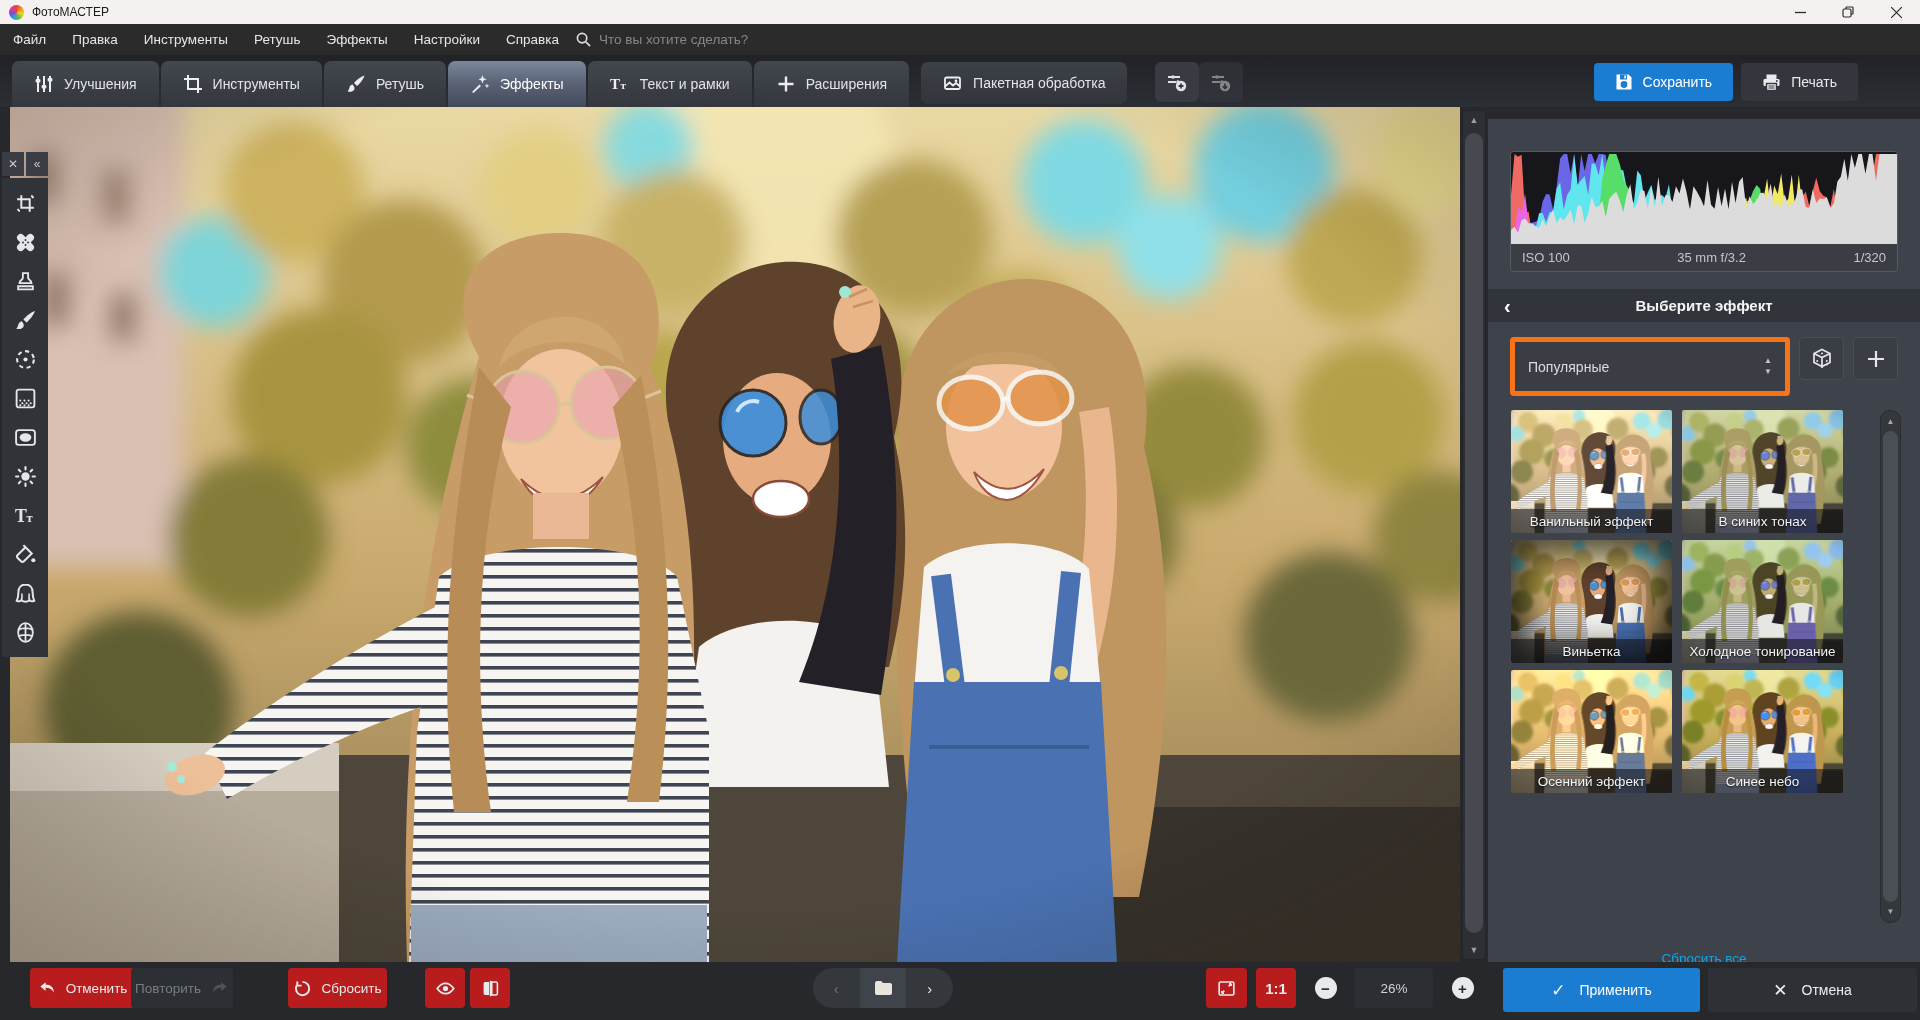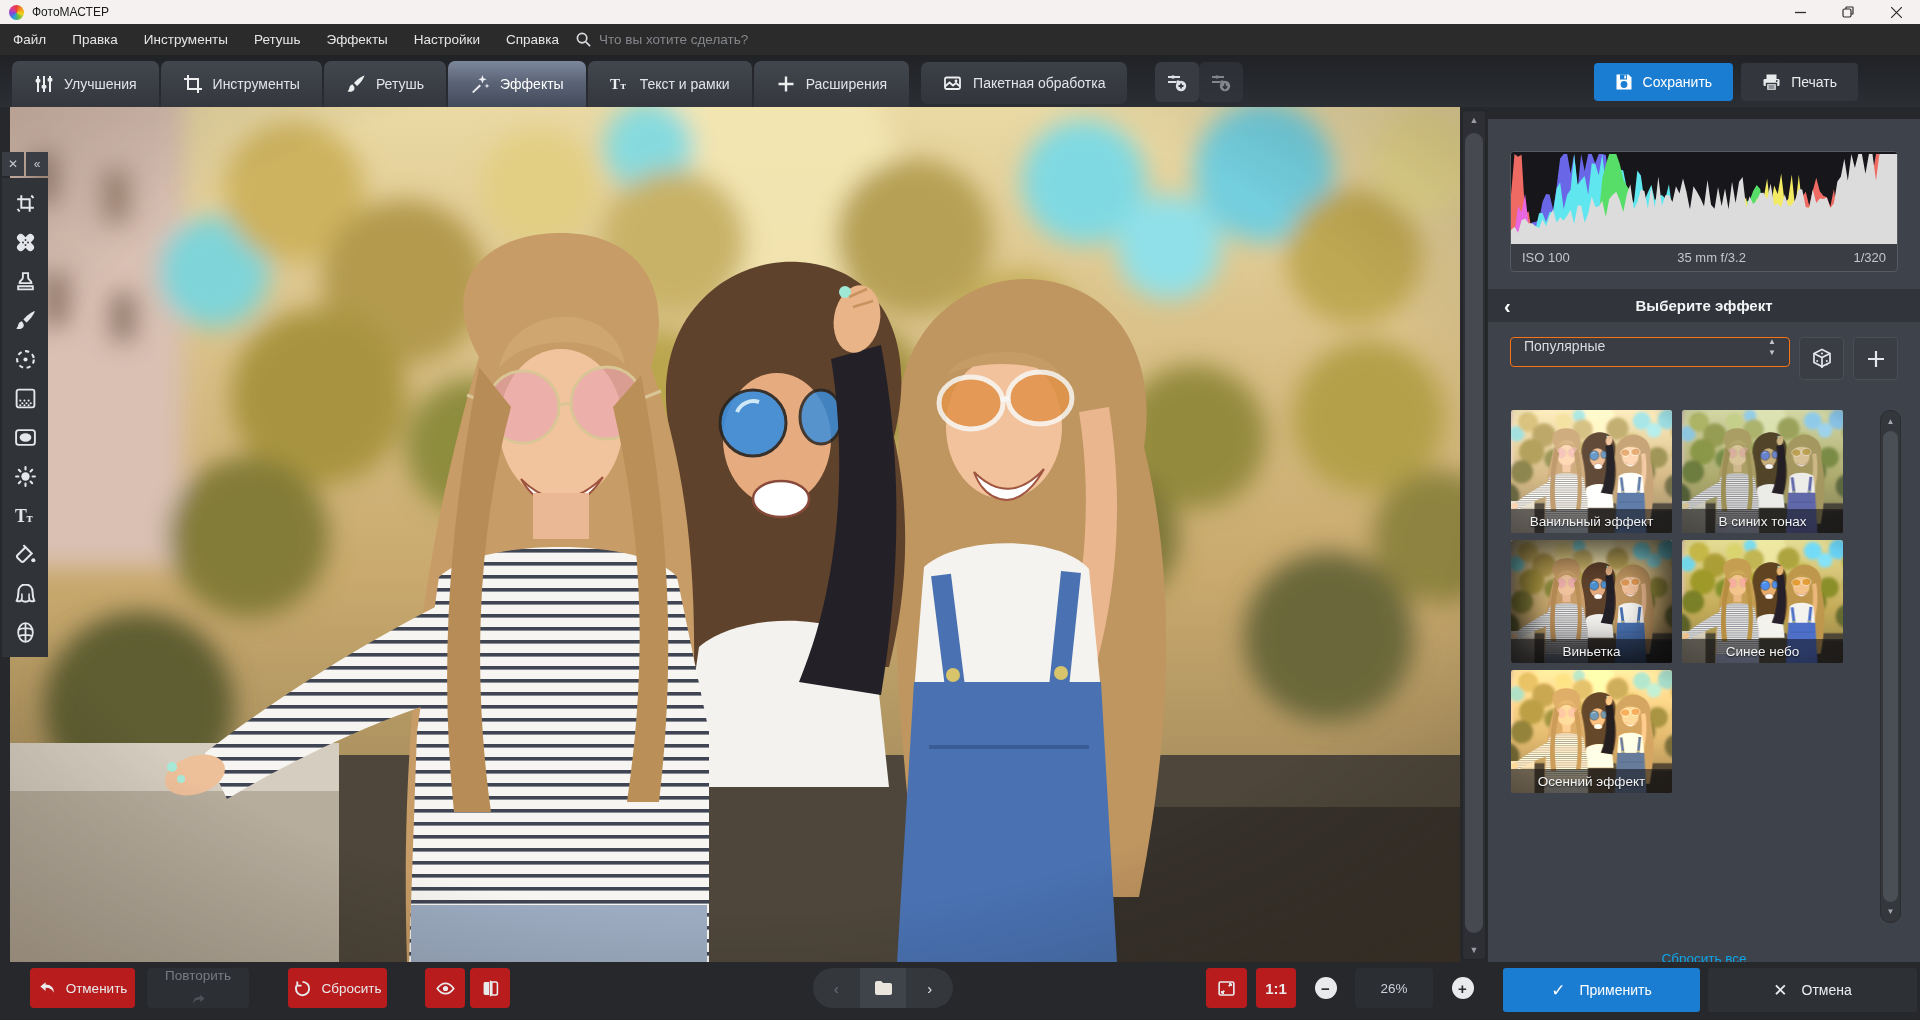--- a/index.html
+++ b/index.html
@@ -57,21 +57,21 @@
 
   
   .rpanel { position:absolute; left:1488px; top:119px; width:432px; height:855px; background:#3e424a; z-index:20; }
   .hist-box { margin:32px 22px 0; border:1px solid #565a63; border-radius:4px; overflow:hidden; background:#3a3d44; }
   .hist-plot { width:100%; height:92px; background:#17171b; }
   .hist-meta { display:flex; justify-content:space-between; align-items:center; height:27px; padding:0 11px; color:#c3c6cc; font-size:13px; }
   .fx-header { margin-top:17px; height:33px; background:#31343a; display:flex; align-items:center; position:relative; }
   .fx-back { position:absolute; left:16px; color:#ffffff; font-size:20px; font-weight:bold; cursor:pointer; line-height:1; }
   .fx-title { width:100%; text-align:center; color:#f3f4f6; font-size:15px; font-weight:bold; }
   .fx-controls { display:flex; gap:9px; margin:15px 22px 0; }
-  .fx-select { flex:1; height:30px; background:#3a3d44; border:1px solid #f97316; border-radius:4px; display:flex; padding:0 13px; color:#dadce1; font-size:14px; cursor:pointer; position:relative; }
+  .fx-select { flex:1; height:59px; background:#3a3d44; border:5px solid #f97316; border-radius:4px; display:flex; align-items:center; padding:0 13px; color:#dadce1; font-size:14px; cursor:pointer; position:relative; }
   .fx-select .spin { margin-left:auto; display:flex; flex-direction:column; gap:3px; color:#c2c5cb; font-size:8px; line-height:1; }
   .sq-btn { width:45px; height:43px; background:#3a3d44; border:1px solid #4a4e56; border-radius:4px; display:flex; align-items:center; justify-content:center; color:#e4e6ea; cursor:pointer; }
   .fx-grid { position:absolute; left:23px; top:291px; width:332px; display:grid; grid-template-columns:161px 161px; gap:7px 10px; }
   .fx-item { position:relative; width:161px; height:123px; border-radius:2px; overflow:hidden; cursor:pointer; background:#2a2c30; }
   .fx-item svg { width:100%; height:100%; }
   .fx-cap { position:absolute; left:0; right:0; bottom:0; height:24px; background:rgba(15,15,18,.55); color:#f2f3f5; font-size:13.5px; display:flex; align-items:center; justify-content:center; white-space:nowrap; text-shadow:0 1px 2px rgba(0,0,0,.8); }
   .fx-0 { filter:saturate(.8) brightness(1.07) sepia(.12); }
   .fx-1 { filter:saturate(.85) hue-rotate(18deg) brightness(.97); }
   .fx-3 { filter:sepia(.32) saturate(1.15) brightness(1.03); }
   .fx-4 { filter:saturate(.9) hue-rotate(28deg) brightness(.95); }
@@ -530,50 +530,56 @@
       <div class="fx-cap">В синих тонах</div>
     </div>
     <div class="fx-item">
       <svg viewBox="0 0 1452 855" preserveAspectRatio="xMidYMid slice">
           <use href="#scene"></use>
         </svg>
       <div class="vig-ov"></div>
       <div class="fx-cap">Виньетка</div>
     </div>
     <div class="fx-item">
-      <svg class="fx-6" viewBox="0 0 1452 855" preserveAspectRatio="xMidYMid slice">
+      <svg class="fx-4" viewBox="0 0 1452 855" preserveAspectRatio="xMidYMid slice">
           <use href="#scene"></use>
         </svg>
-      <div class="fx-cap">Синее небо</div>
+      <div class="fx-cap">Холодное тонирование</div>
     </div>
     <div class="fx-item">
       <svg class="fx-7" viewBox="0 0 1452 855" preserveAspectRatio="xMidYMid slice">
           <use href="#scene"></use>
         </svg>
       <div class="fx-cap">Осенний эффект</div>
+    </div>
+    <div class="fx-item">
+      <svg class="fx-6" viewBox="0 0 1452 855" preserveAspectRatio="xMidYMid slice">
+          <use href="#scene"></use>
+        </svg>
+      <div class="fx-cap">Синее небо</div>
     </div>
   </div>
 
   <div class="grid-scroll">
     <div class="arr up">▲</div>
     <div class="thumb"></div>
     <div class="arr dn">▼</div>
   </div>
 
   <div class="reset-all">Сбросить все</div>
 </div>
 
 <div class="bottombar">
   <div class="bbtn" style="left:30px;width:105px;">
     <svg viewBox="0 0 20 20">
         <path d="M8 3.5L2.5 8 8 12.5V9.3c4.2 0 7.2 1.5 8.6 5.2.4-5.3-3.4-8.6-8.6-8.6z" fill="currentColor"></path>
       </svg>
     <span>Отменить</span>
   </div>
-  <div class="bbtn disabled" style="left:147px;width:102px;flex-direction:column;">
+  <div class="bbtn disabled" style="left:131px;width:102px;">
     <span>Повторить</span>
     <svg viewBox="0 0 20 20">
         <path d="M12 3.5L17.5 8 12 12.5V9.3c-4.2 0-7.2 1.5-8.6 5.2-.4-5.3 3.4-8.6 8.6-8.6z" fill="currentColor"></path>
       </svg>
   </div>
   <div class="bbtn" style="left:288px;width:99px;">
     <svg viewBox="0 0 20 20" fill="none" stroke="currentColor" stroke-width="2">
         <path d="M10 3a7 7 0 1 1-6.2 3.8"></path>
         <path d="M4.5 2.5v4.5H9" fill="none"></path>
       </svg>

